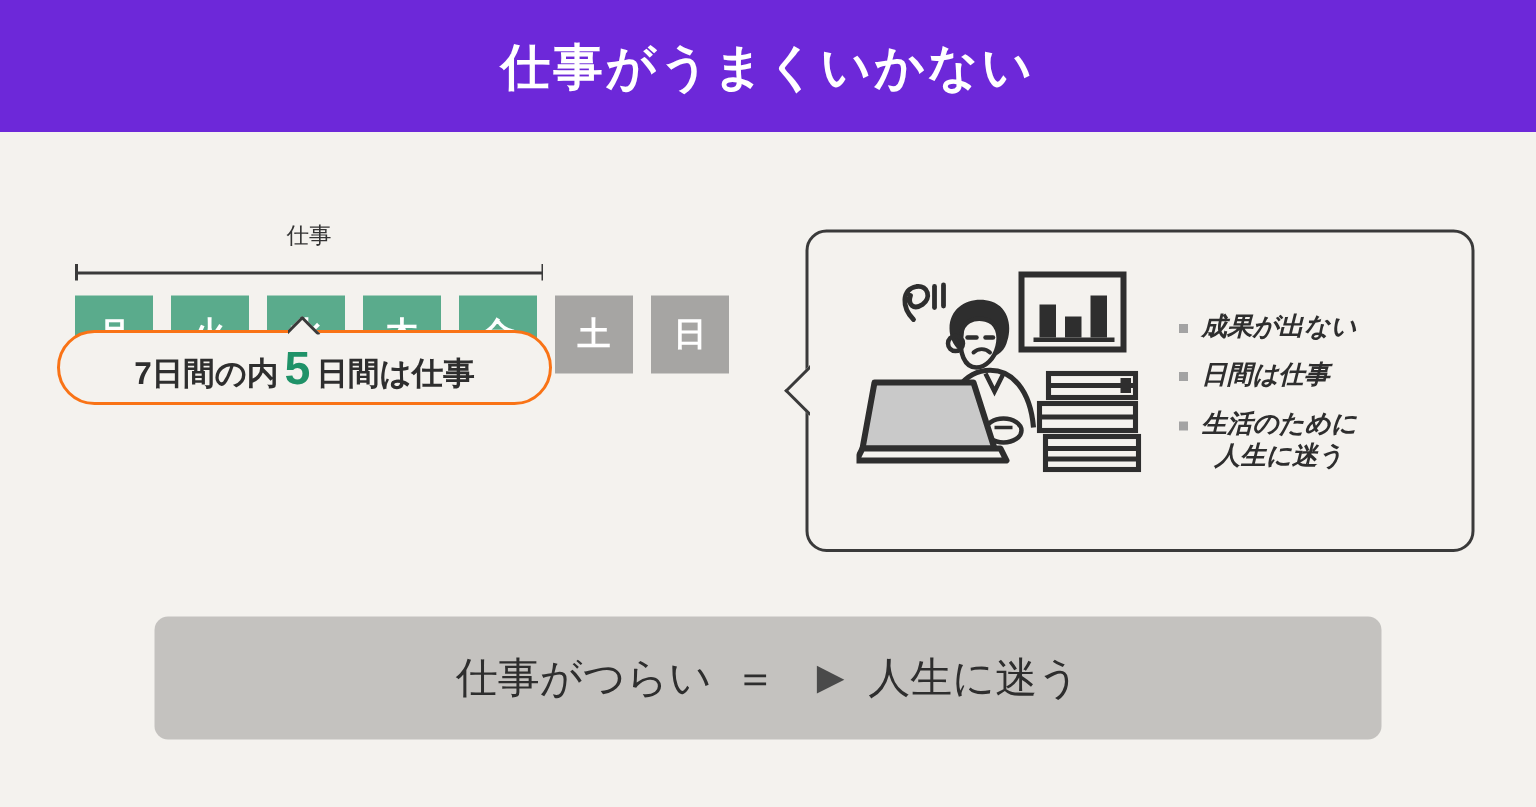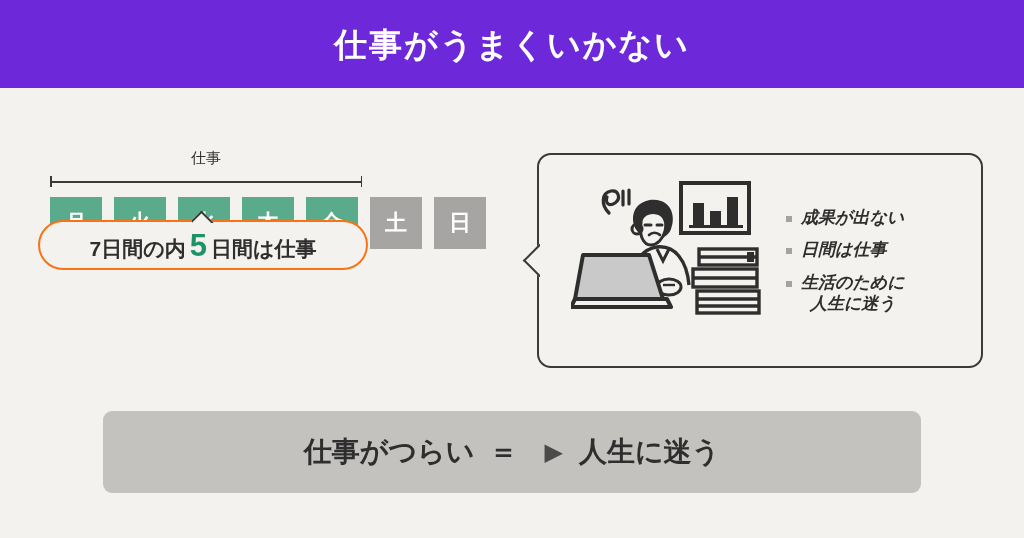--- a/index.html
+++ b/index.html
@@ -247,21 +247,21 @@
     width: 818px;
     height: 82px;
     background: #c4c2bf;
     border-radius: 9px;
     display: flex;
     align-items: center;
     justify-content: center;
   }
   .banner-text {
     font-size: 28px;
-    font-weight: bold;
+    font-weight: normal;
     color: #2e2e2e;
     line-height: 1;
     display: flex;
     align-items: center;
     white-space: nowrap;
     justify-content: space-between;
   }
   .banner-text .seg { padding: 0 2px; }
   .banner-text .eq { padding: 0 13px; }
   .banner-text .tri {

